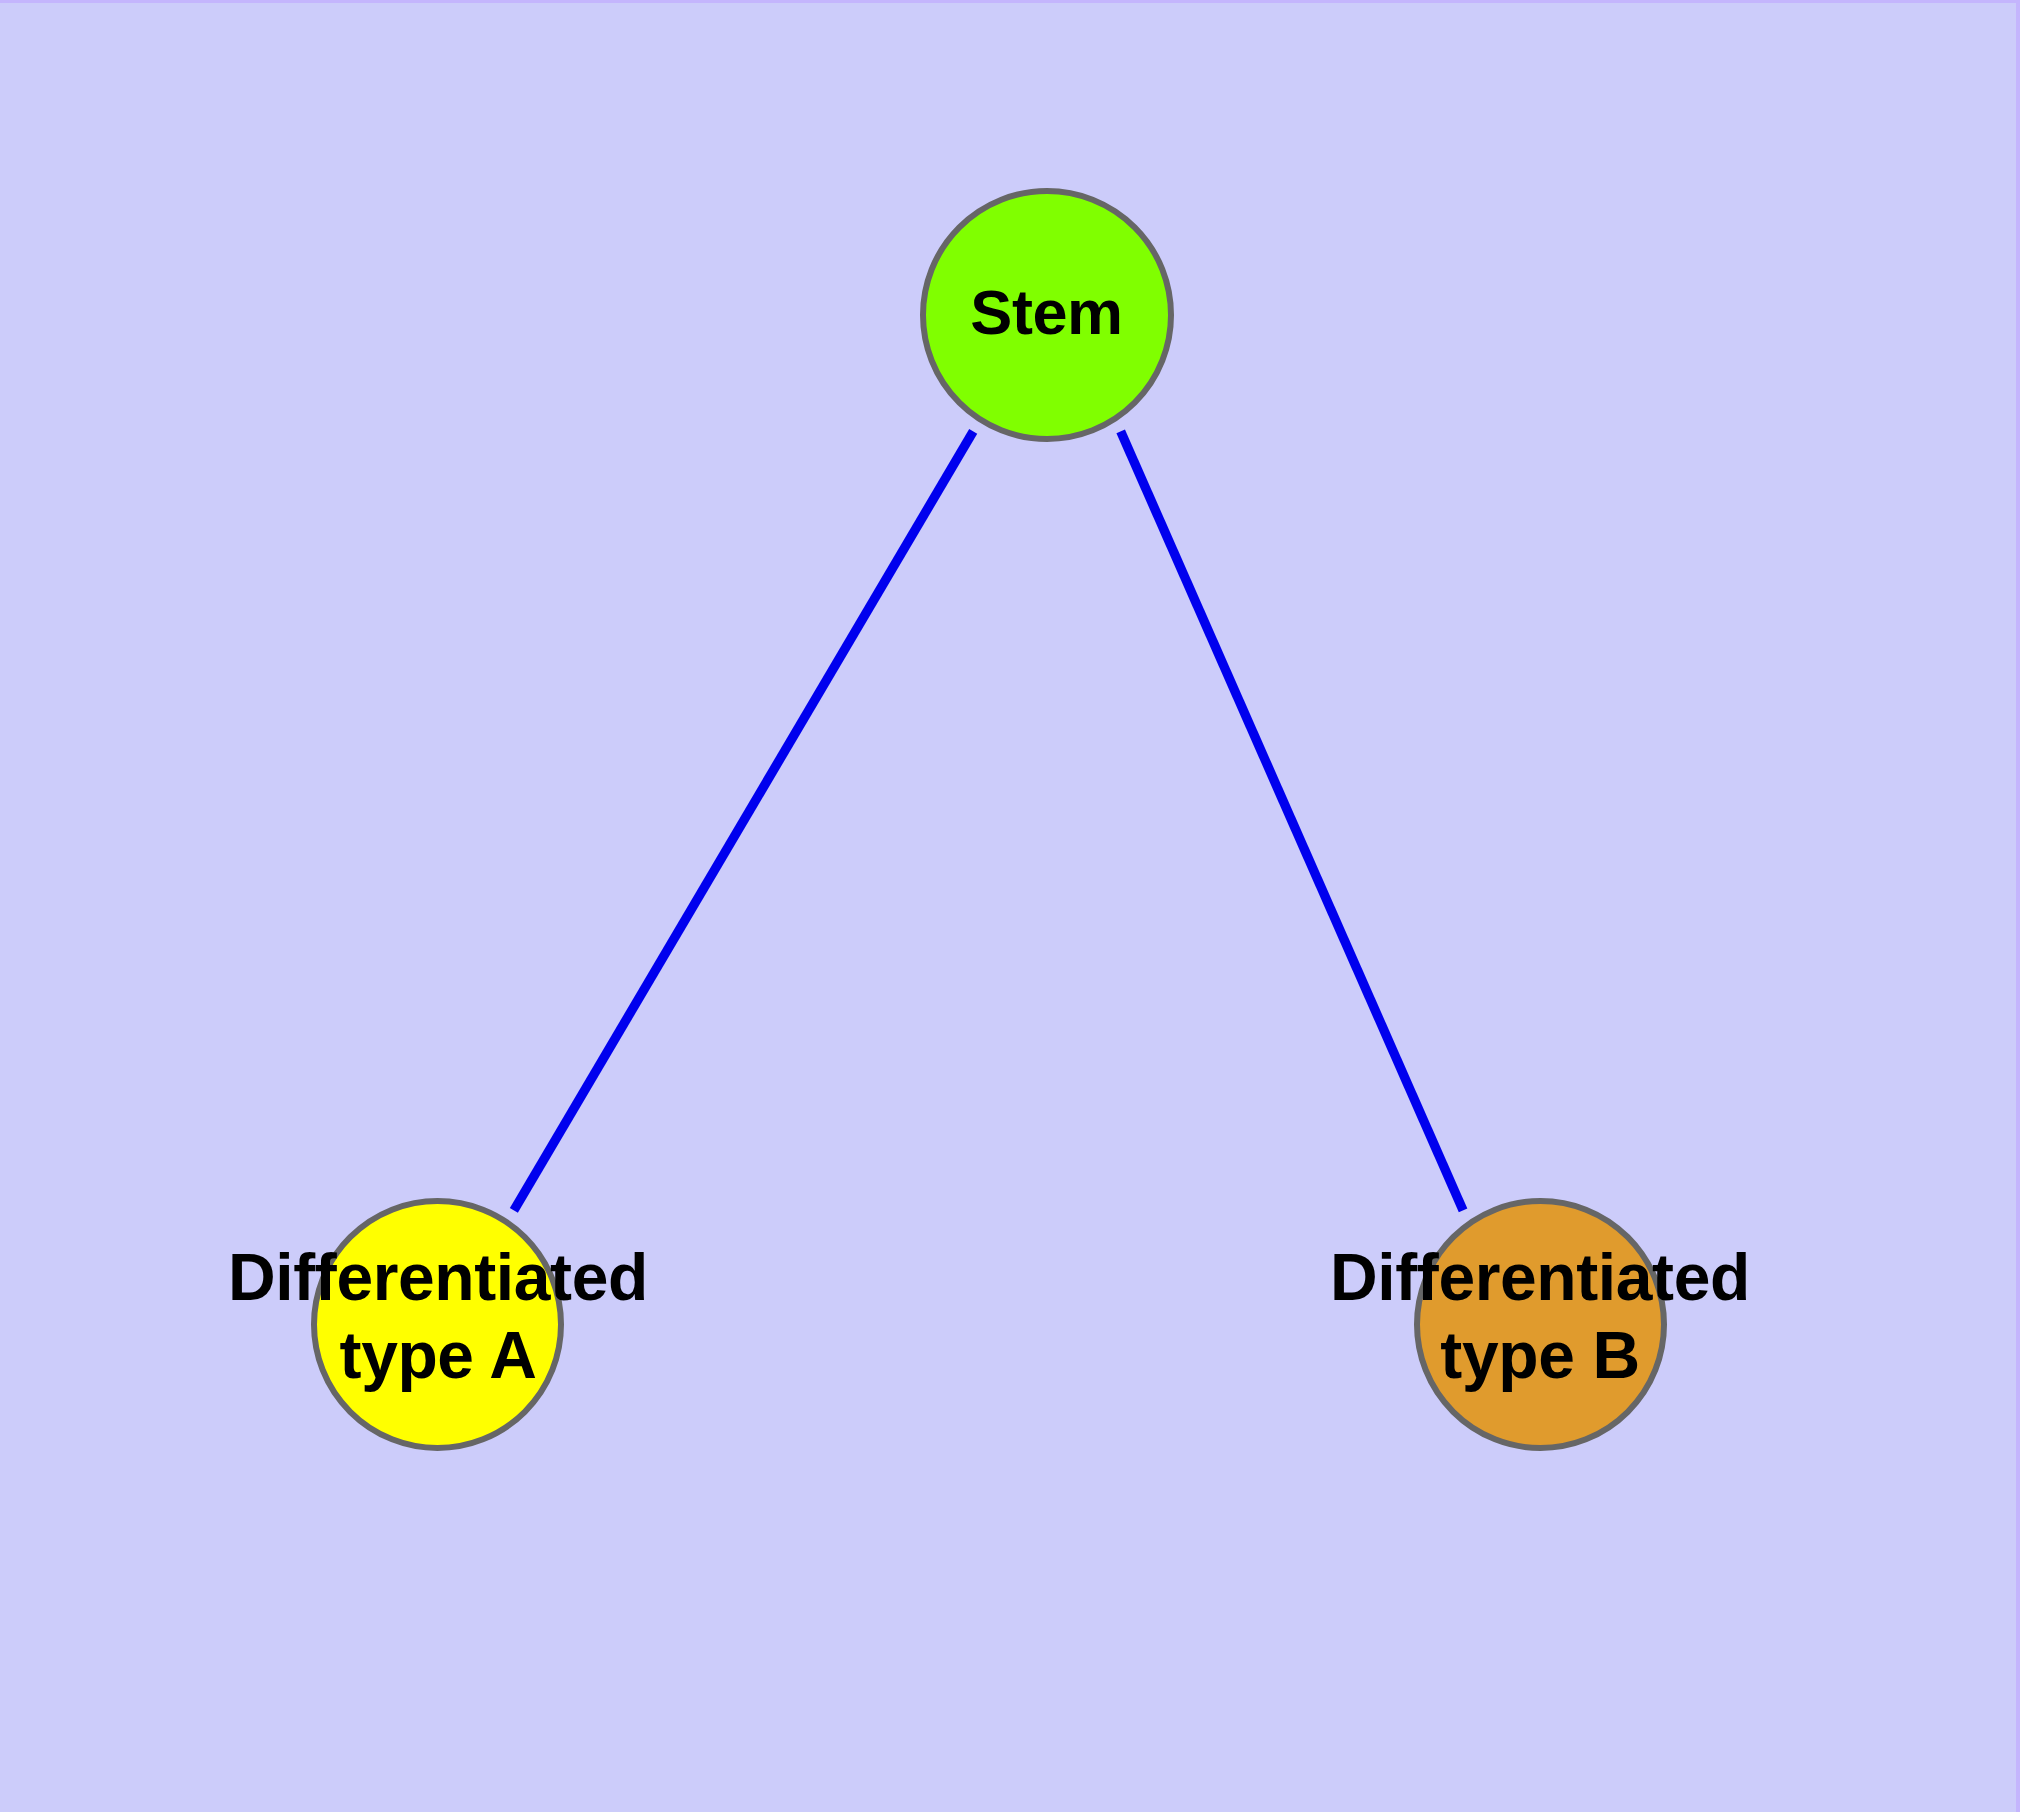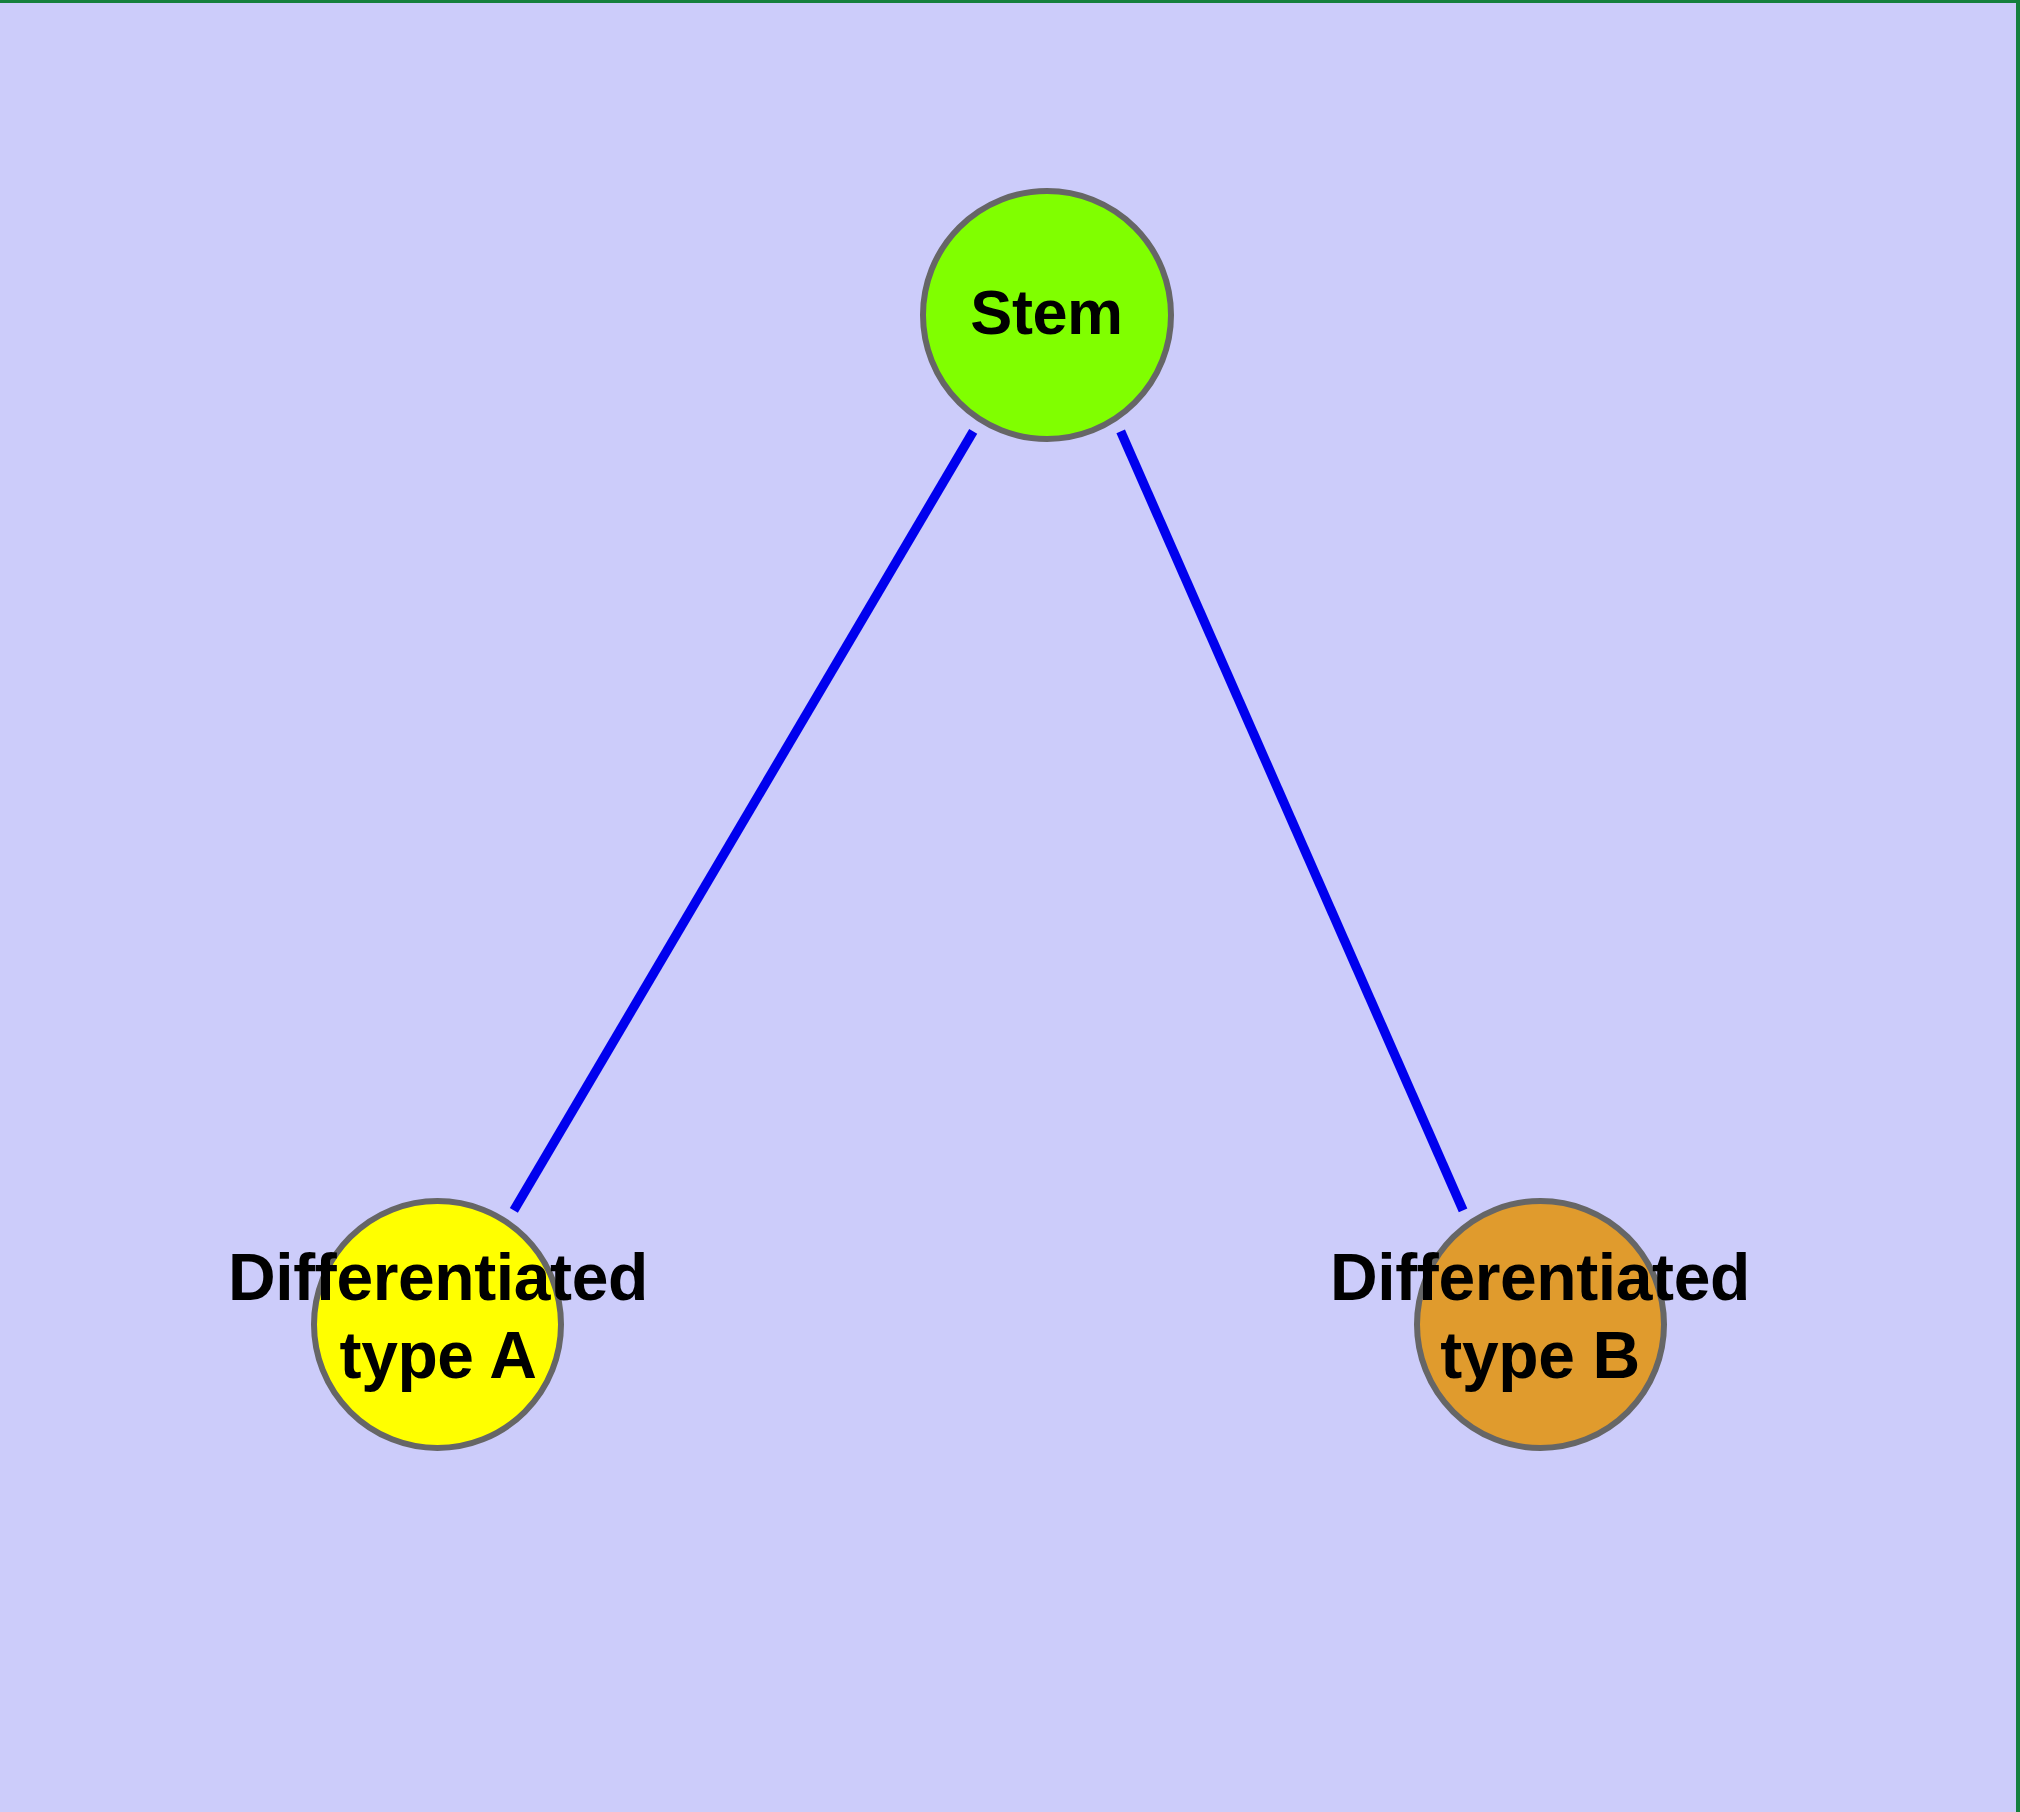--- a/index.html
+++ b/index.html
@@ -5,21 +5,21 @@
 <style>
   html, body {
     margin: 0;
     padding: 0;
     background: #ffffff;
   }
   #canvas {
     position: relative;
     width: 2021px;
     height: 1812px;
-    background: #15803d;
+    background: #c4b5fd;
     overflow: hidden;
     font-family: "Liberation Sans", "DejaVu Sans", sans-serif;
   }
   #plot-area {
     position: absolute;
     left: 0;
     top: 3.4px;
     width: 2016px;
     height: 1809px;
     background: #ccccfa;

